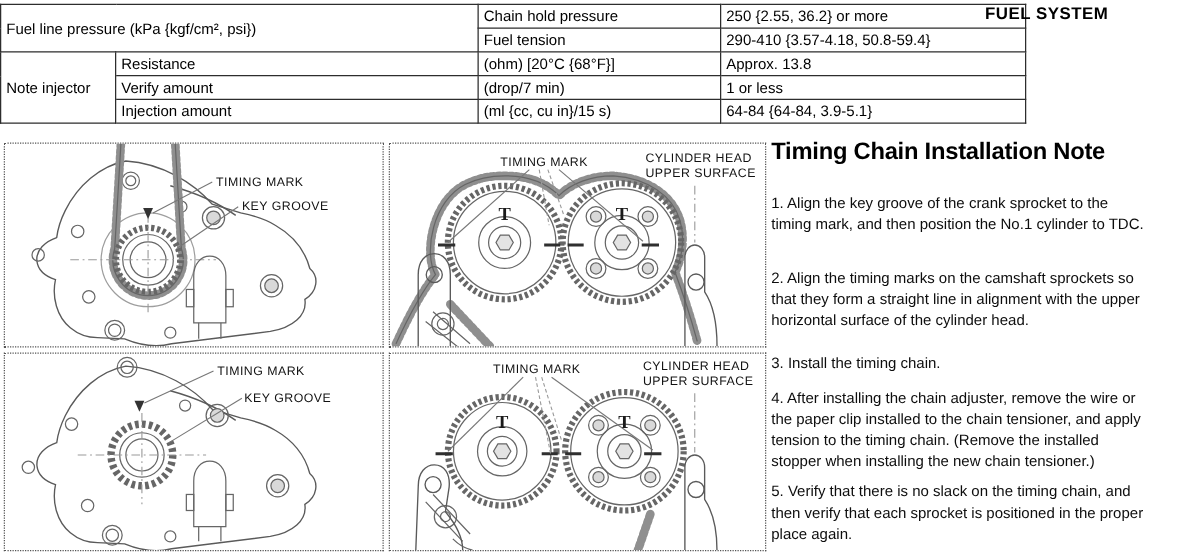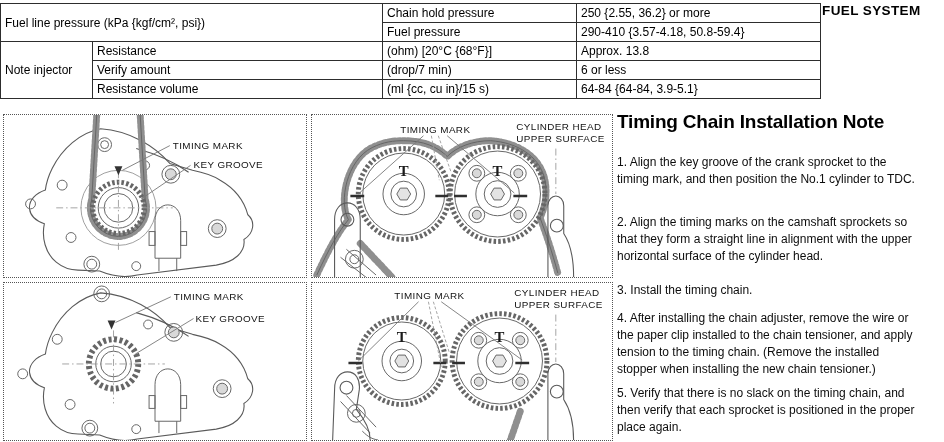--- a/index.html
+++ b/index.html
@@ -14,21 +14,21 @@
     position:absolute; left:0; top:3px; width:820px;
     border-collapse:collapse; table-layout:fixed;
     font-size:12px; line-height:14px;
   }
   #spec td {
     border:1px solid #2d2d2d; padding:2px 4px; height:17px;
     white-space:nowrap; overflow:hidden; vertical-align:middle;
   }
 
   .fuel-system {
-    position:absolute; left:822px; top:3px; width:120px;
+    position:absolute; left:788px; top:3px; width:120px;
     font-weight:bold; font-size:13.5px; letter-spacing:.4px; white-space:nowrap;
   }
 
   
   .panel { position:absolute; border:1px dotted #555; background:#fff; }
   #panelA { left:3px;   top:114px; width:304px; height:164px; }
   #panelB { left:311px; top:114px; width:302px; height:164px; }
   #panelC { left:3px;   top:282px; width:304px; height:159px; }
   #panelD { left:311px; top:282px; width:302px; height:159px; }
   .panel svg { display:block; width:100%; height:100%; }
@@ -66,36 +66,36 @@
       <col style="width:194px">
       <col style="width:244px">
     </colgroup>
   <tbody>
       <tr>
     <td colspan="2" rowspan="2">Fuel line pressure (kPa {kgf/cm², psi})</td>
     <td>Chain hold pressure</td>
     <td>250 {2.55, 36.2} or more</td>
   </tr>
   <tr>
-    <td>Fuel pressure</td>
+    <td>Fuel tension</td>
     <td>290-410 {3.57-4.18, 50.8-59.4}</td>
   </tr>
   <tr>
     <td rowspan="3">Note injector</td>
     <td>Resistance</td>
     <td>(ohm) [20°C {68°F}]</td>
     <td>Approx. 13.8</td>
   </tr>
   <tr>
     <td>Verify amount</td>
     <td>(drop/7 min)</td>
-    <td>6 or less</td>
+    <td>1 or less</td>
   </tr>
   <tr>
-    <td>Resistance volume</td>
+    <td>Injection amount</td>
     <td>(ml {cc, cu in}/15 s)</td>
     <td>64-84 {64-84, 3.9-5.1}</td>
   </tr>
 </tbody>
   </table>
 
 <div class="fuel-system">FUEL SYSTEM</div>
 
 <div class="panel" id="panelA">
 <svg viewBox="0 0 304 164">

